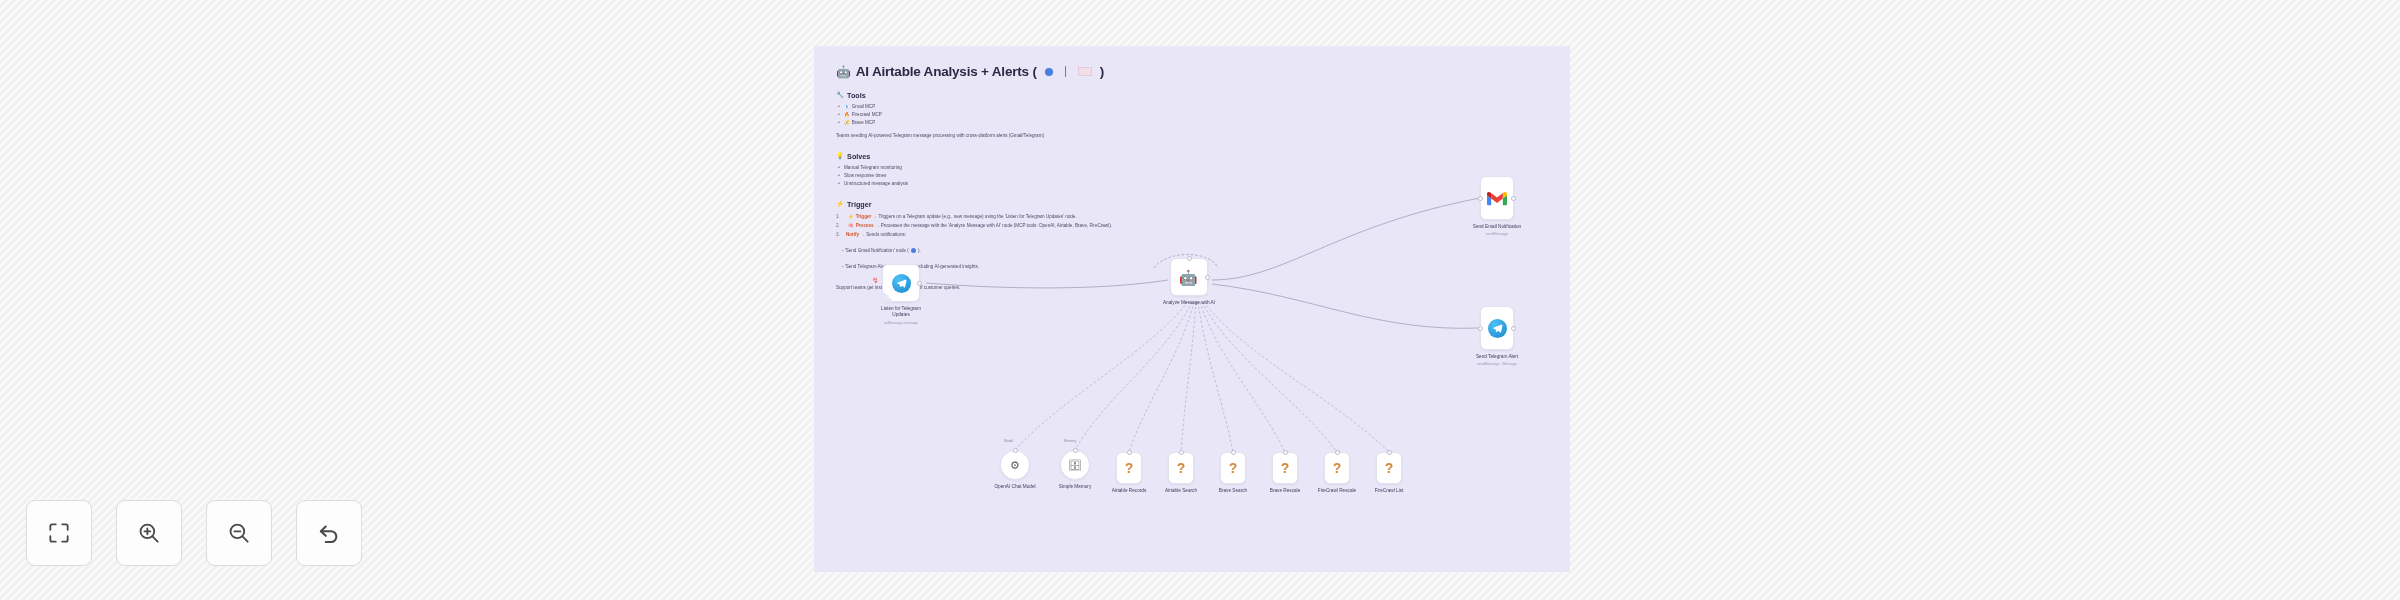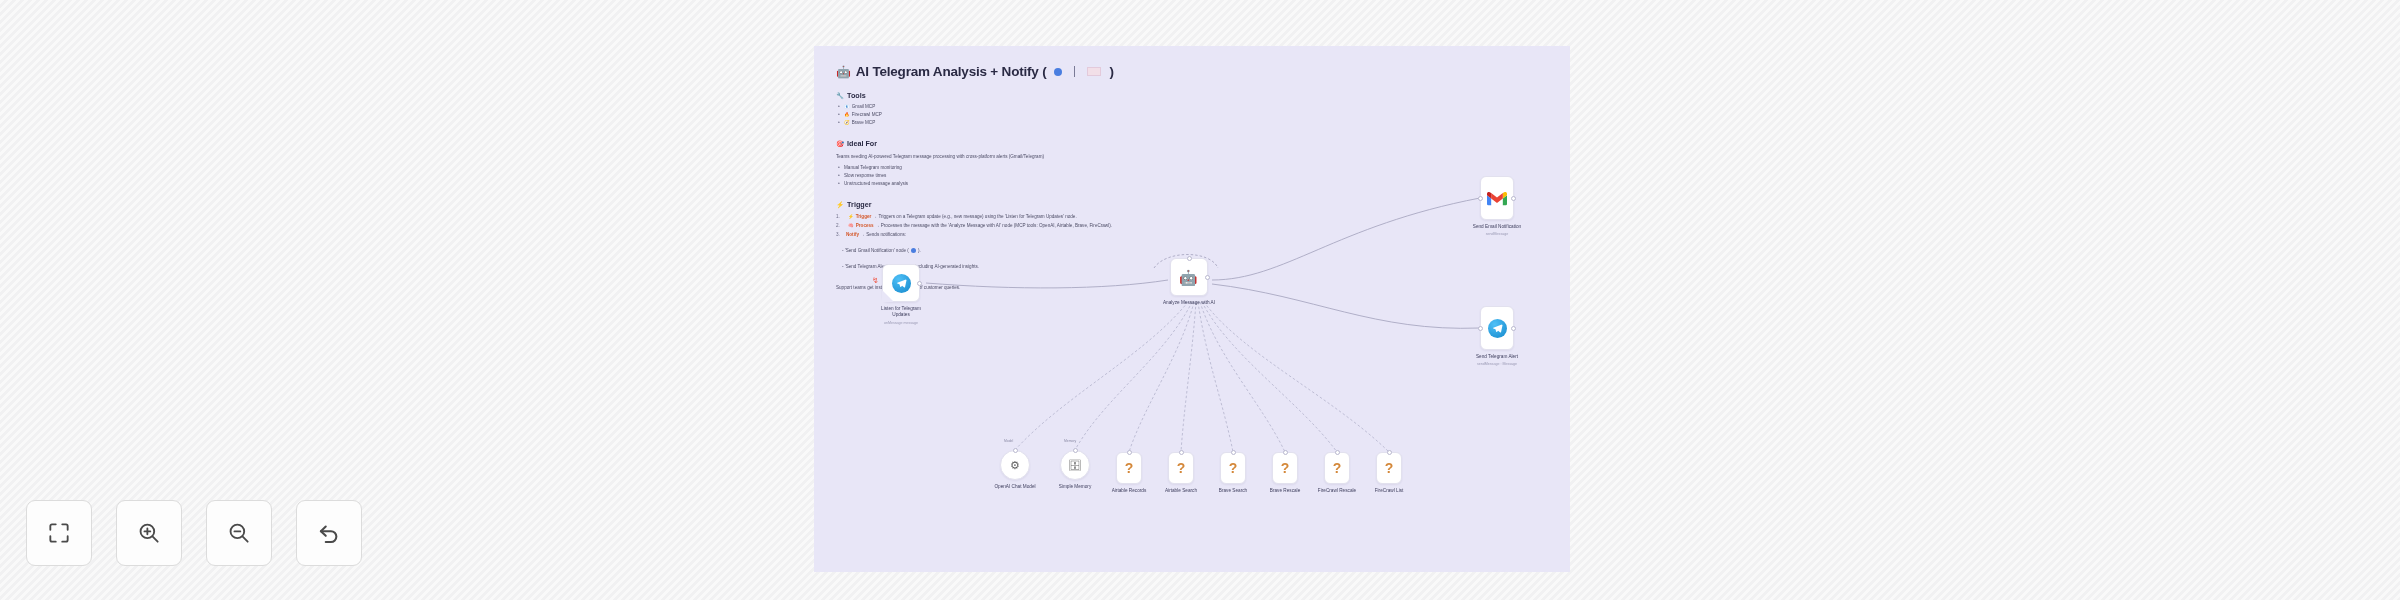--- a/index.html
+++ b/index.html
@@ -71,21 +71,21 @@
     display:inline-block; width:14px; height:9px;
     background:#f2dfe8; border:1px solid #e3cadb;
     margin:0 3px; vertical-align:middle;
   }
 
   .sec-head {
     margin-top: 12px;
     font-size: 7.2px;
     font-weight: bold;
     color: #2a2a44;
-    display: flex; align-items: flex-end; gap: 3px;
+    display: flex; align-items: flex-start; gap: 3px;
   }
   .sec-head .ic { font-size: 6.5px; }
 
   ul.bullets { list-style: none; margin-top: 3px; }
   ul.bullets li {
     font-size: 4.6px;
     line-height: 1.75;
     color: #4d4d66;
     position: relative;
     padding-left: 8px;
@@ -277,21 +277,21 @@
   </div>
 
 </div>
 
 <div id="canvas-panel">
 
   <div id="note">
 
     <div id="note-title">
       <span class="emoji">🤖</span>
-      <span>AI Telegram Analysis + Notify (</span>
+      <span>AI Airtable Analysis + Alerts (</span>
       <span class="title-chip-blue"></span>
       <span class="title-bar"></span>
       <span class="title-chip-pink"></span>
       <span>)</span>
     </div>
 
     <div class="sec-head">
       <span class="ic">🔧</span>
       <span>Tools</span>
     </div>
@@ -300,26 +300,26 @@
         <span class="tic">📧</span><span>Gmail MCP</span>
       </li>
       <li>
         <span class="tic">🔥</span><span>Firecrawl MCP</span>
       </li>
       <li>
         <span class="tic">🧭</span><span>Brave MCP</span>
       </li>
     </ul>
 
+    <p class="para">Teams needing AI-powered Telegram message processing with cross-platform alerts (Gmail/Telegram)</p>
+
     <div class="sec-head">
-      <span class="ic">🎯</span>
-      <span>Ideal For</span>
-    </div>
-    <p class="para">Teams needing AI-powered Telegram message processing with cross-platform alerts (Gmail/Telegram)</p>
-
+      <span class="ic">💡</span>
+      <span>Solves</span>
+    </div>
     <ul class="bullets">
       <li>Manual Telegram monitoring</li>
       <li>Slow response times</li>
       <li>Unstructured message analysis</li>
     </ul>
 
     <div class="sec-head">
       <span class="ic">⚡</span>
       <span>Trigger</span>
     </div>

